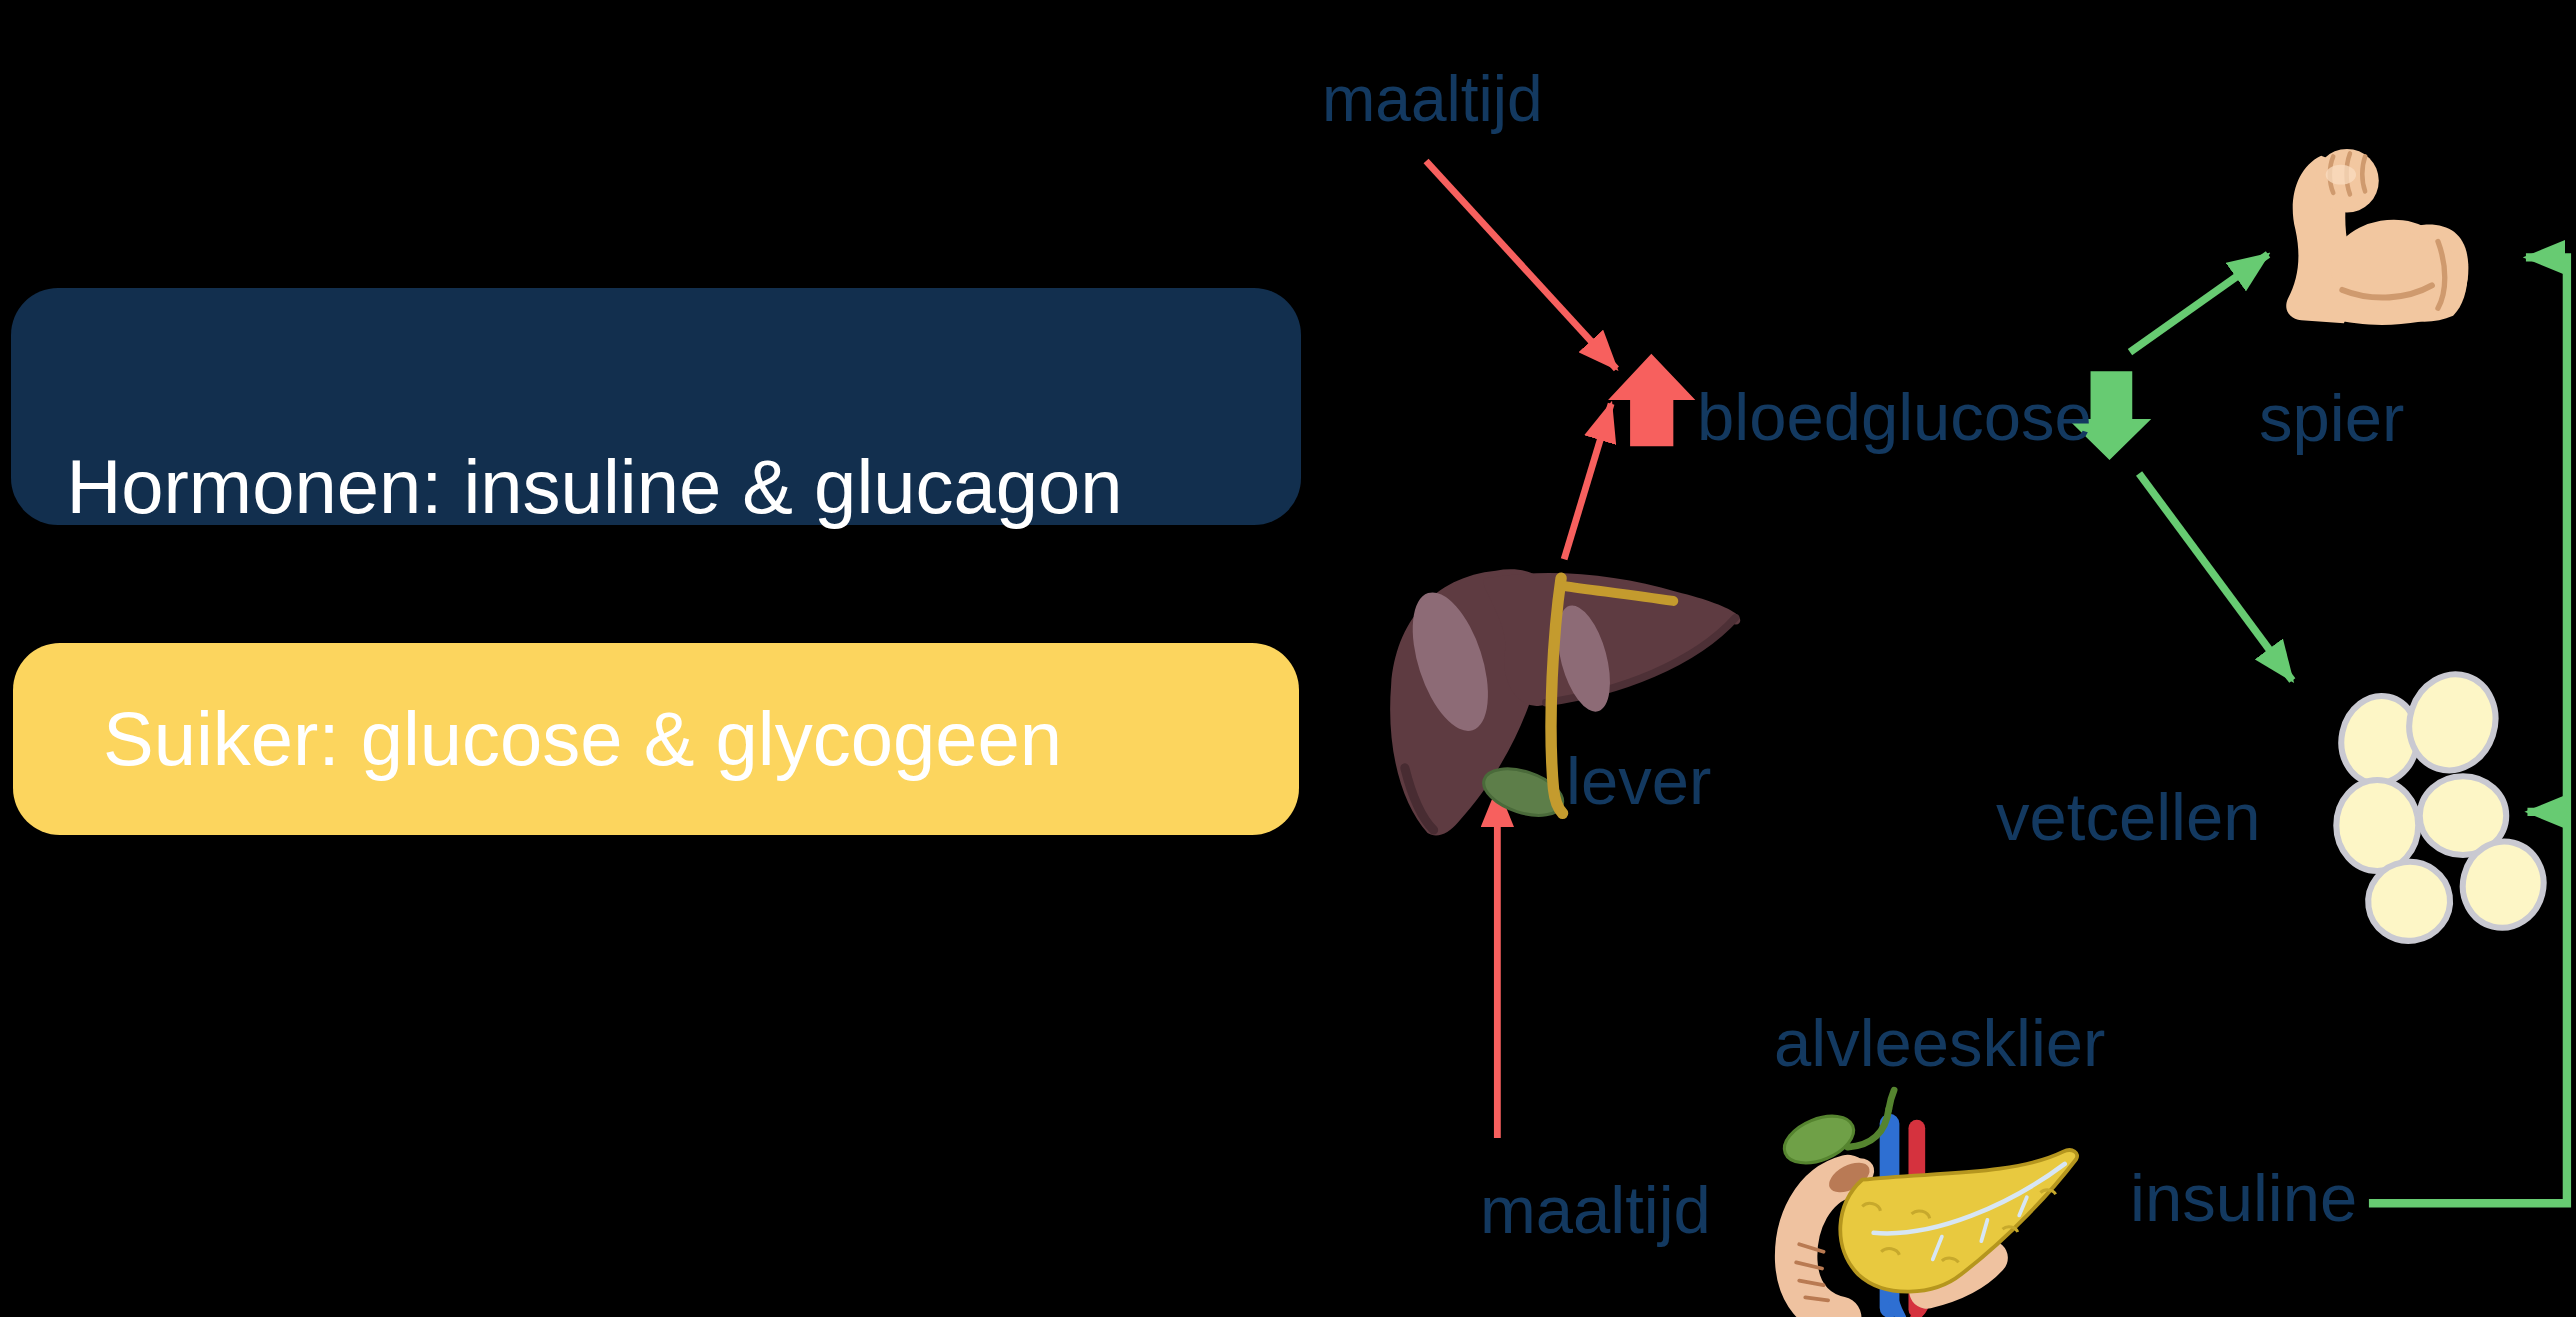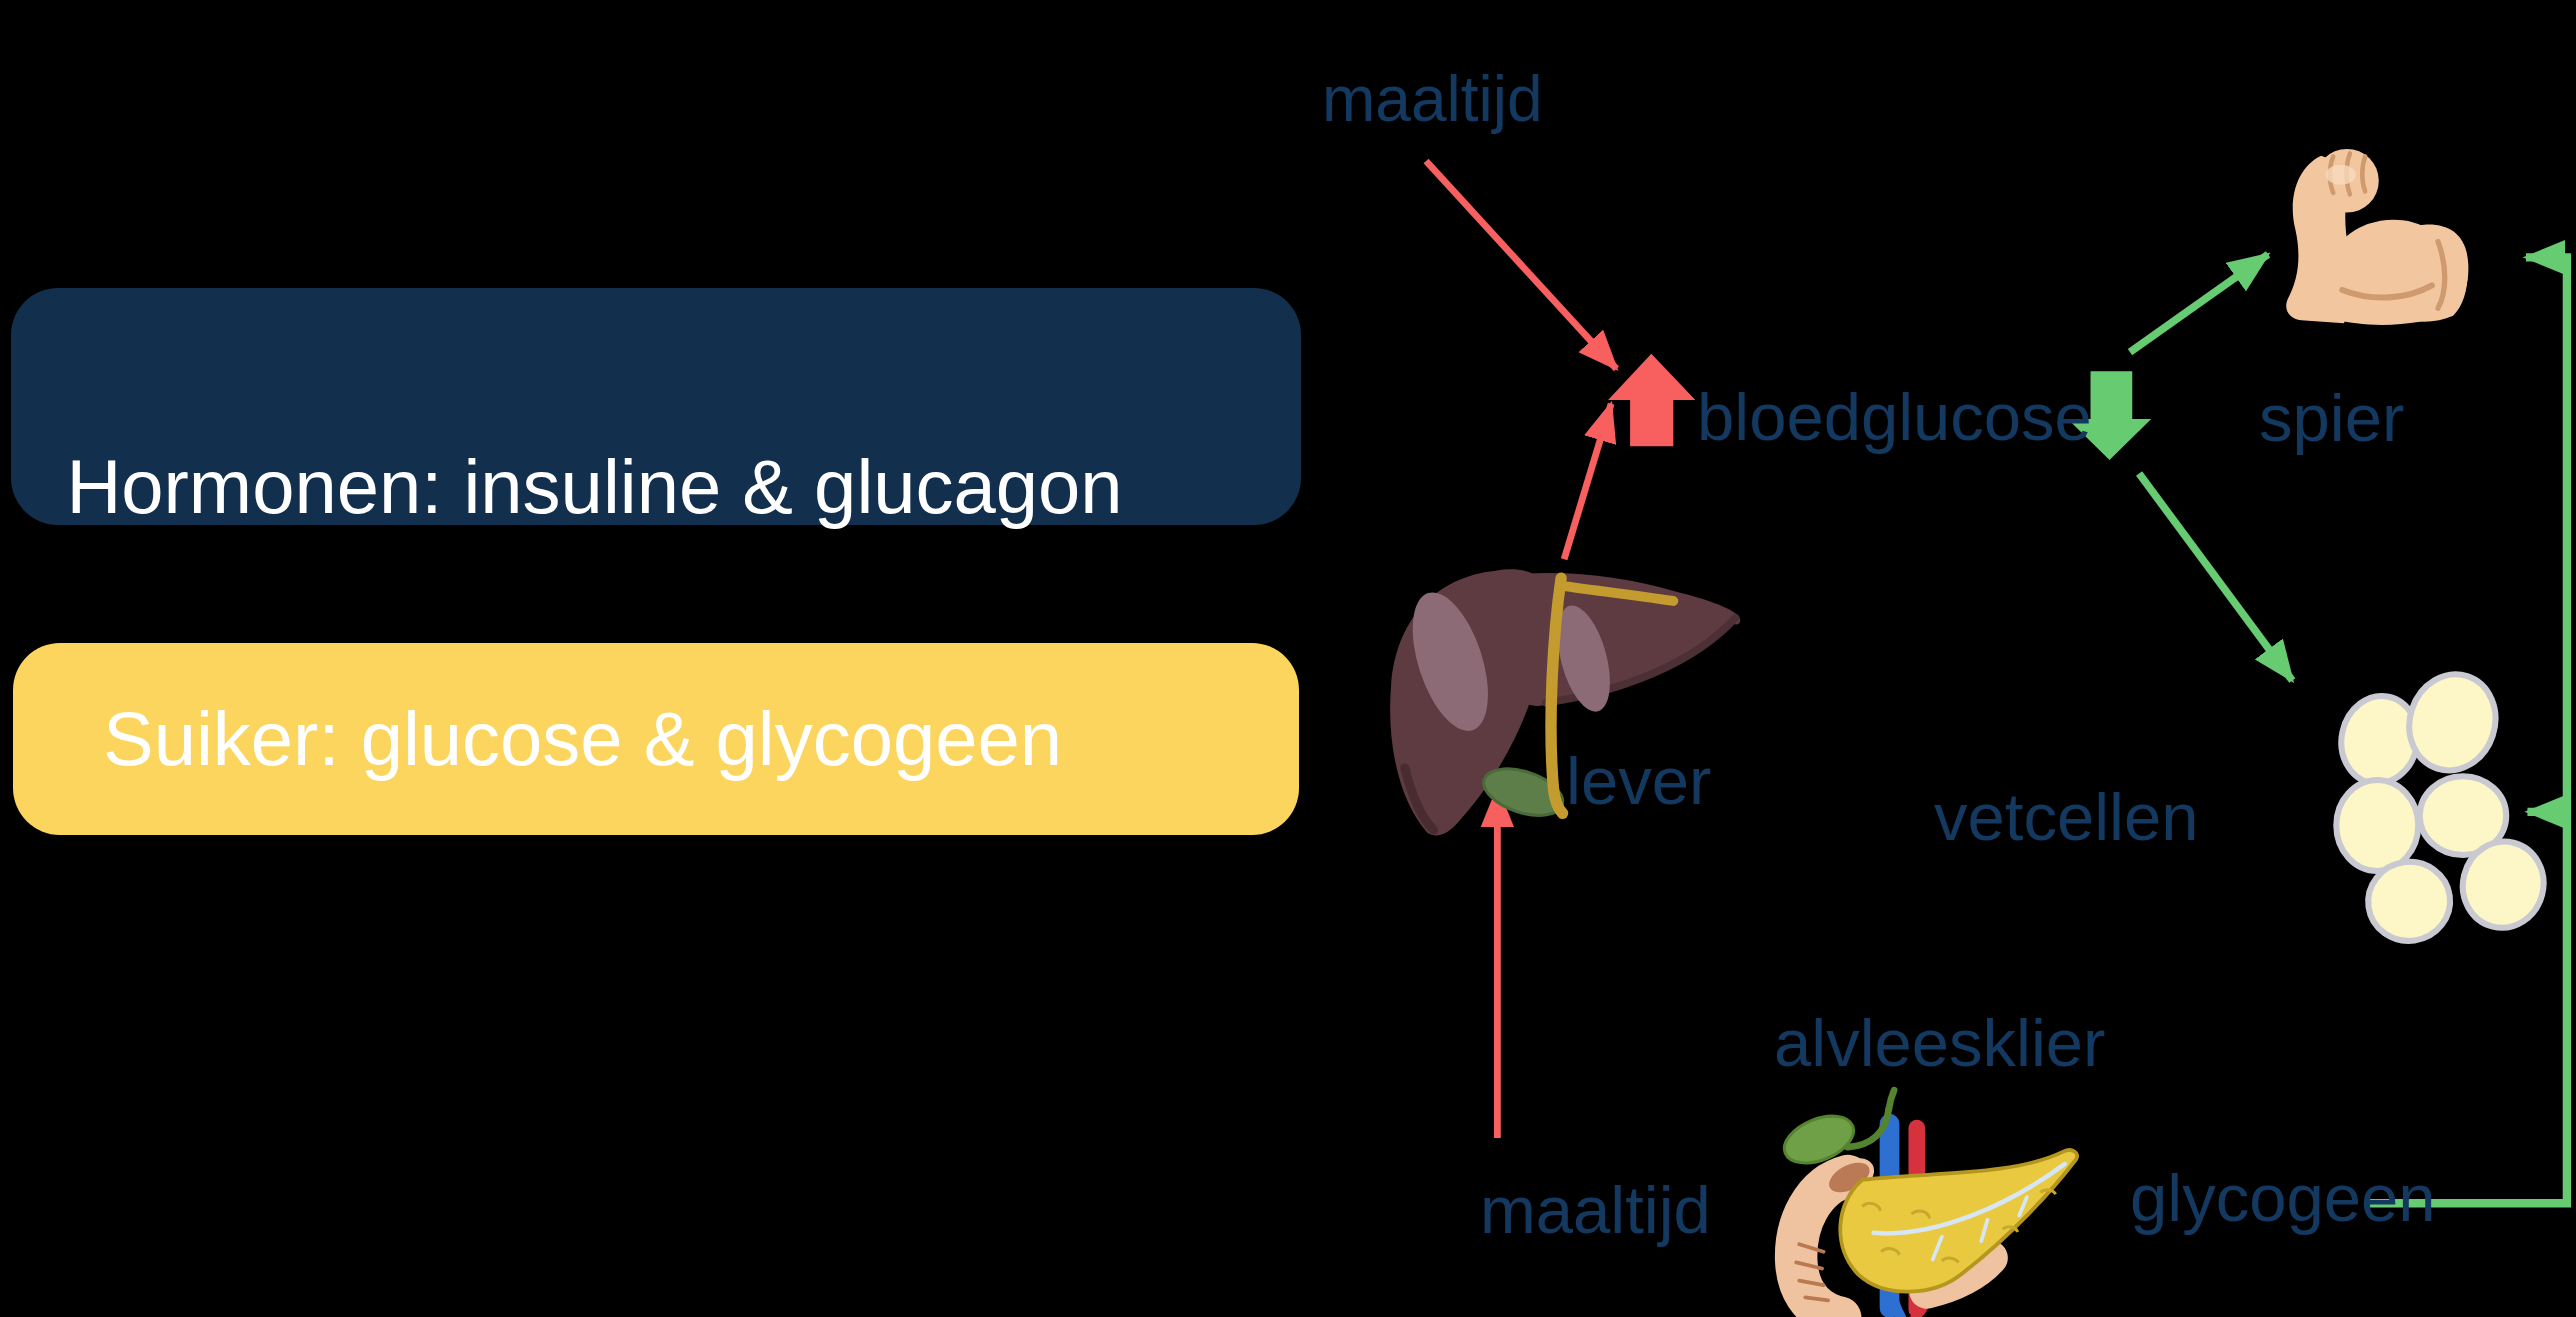--- a/index.html
+++ b/index.html
@@ -8,21 +8,21 @@
   .stage{position:absolute;inset:0;}
   .legend-box{position:absolute;display:flex;align-items:center;border-radius:47px;}
   .legend-box .txt{color:#fff;font-size:76px;line-height:1;white-space:nowrap;}
   #hormones-box{left:11.4px;top:288px;width:1290px;height:237px;background:var(--navy-box);padding-left:55px;box-sizing:border-box;align-items:flex-end;}
   #sugar-box{left:13px;top:643px;width:1286px;height:192px;background:var(--yellow-box);padding-left:90px;box-sizing:border-box;}
   .node-label{position:absolute;color:var(--label);font-size:67px;line-height:1.15;white-space:nowrap;}
   #lbl-maaltijd{left:1322px;top:63px;font-size:64px;text-align:right;}
   #lbl-bloedglucose{left:1697px;top:378px;}
   #lbl-spier{left:2259px;top:379px;}
   #lbl-lever{left:1566px;top:742px;}
-  #lbl-vetcellen{left:1934px;top:778px;text-align:right;}
+  #lbl-vetcellen{left:1996px;top:778px;text-align:right;}
   #lbl-alvleesklier{left:1774px;top:1004px;}
   #lbl-glucagon{left:1480px;top:1171px;}
   #lbl-insuline{left:2130px;top:1159px;}
   svg{position:absolute;left:0;top:0;}
 </style>
 </head>
 <body>
 
 <div class="stage">
 
@@ -131,15 +131,15 @@
     </g>
   </svg>
 
   <div class="node-label" id="lbl-maaltijd">maaltijd</div>
   <div class="node-label" id="lbl-bloedglucose">bloedglucose</div>
   <div class="node-label" id="lbl-spier">spier</div>
   <div class="node-label" id="lbl-lever">lever</div>
   <div class="node-label" id="lbl-vetcellen">vetcellen</div>
   <div class="node-label" id="lbl-alvleesklier">alvleesklier</div>
   <div class="node-label" id="lbl-glucagon">maaltijd</div>
-  <div class="node-label" id="lbl-insuline">glycogeen</div>
+  <div class="node-label" id="lbl-insuline">insuline</div>
 </div>
 
 
 </body></html>

